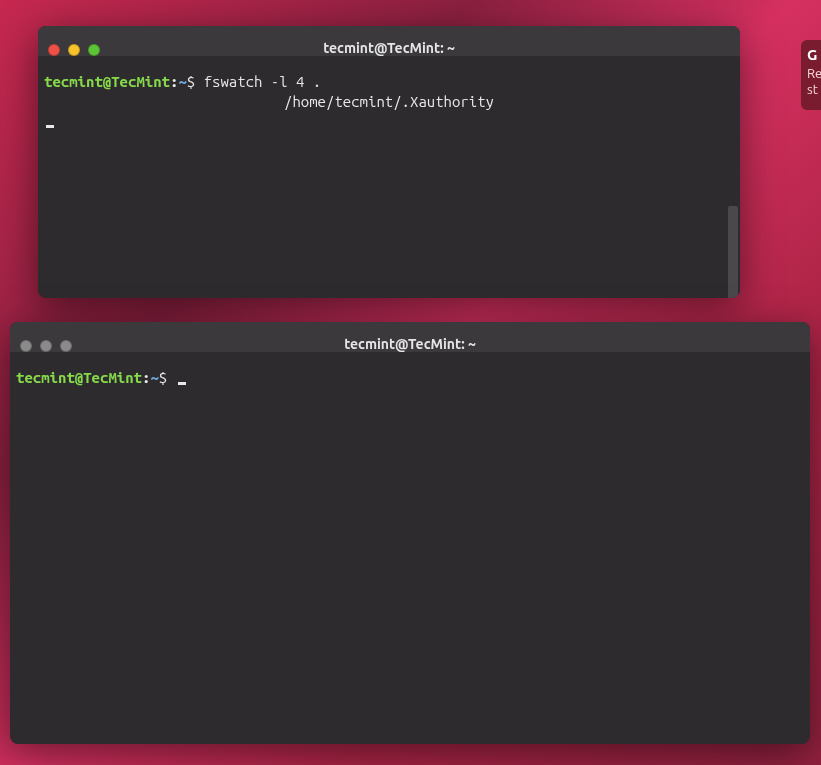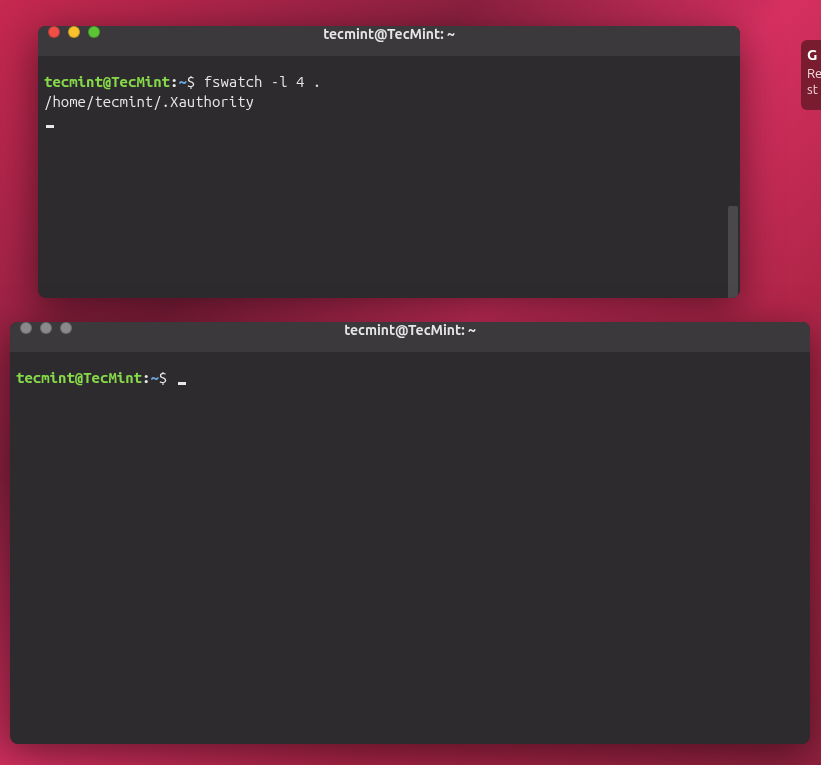--- a/index.html
+++ b/index.html
@@ -27,21 +27,21 @@
     .terminal-2 {
       left: 10px;
       top: 322px;
       width: 800px;
       height: 422px;
     }
     .titlebar {
       height: 30px;
       background: #3b393c;
       display: flex;
-      align-items: flex-start;
+      align-items: flex-end;
       position: relative;
     }
     .traffic-lights {
       display: flex;
       gap: 8px;
       padding-left: 10px;
     }
     .light {
       width: 12px;
       height: 12px;
@@ -67,21 +67,21 @@
       line-height: 1.3;
       color: #e8e8e8;
       height: calc(100% - 30px);
       position: relative;
     }
     .prompt-user { color: #86d94a; font-weight: bold; }
     .prompt-colon { color: #e8e8e8; font-weight: bold;}
     .prompt-path { color: #6aa3d5; font-weight: bold; }
     .prompt-dollar { color: #e8e8e8; }
     .cmd { color: #e8e8e8; }
-    .output { color: #e8e8e8; }
+    .output { color: #e8e8e8; text-align: center; }
     .cursor {
       display: inline-block;
       width: 8px;
       height: 3px;
       background: #e8e8e8;
       vertical-align: baseline;
       margin-left: 2px;
       position: relative;
       top: 2px;
     }

